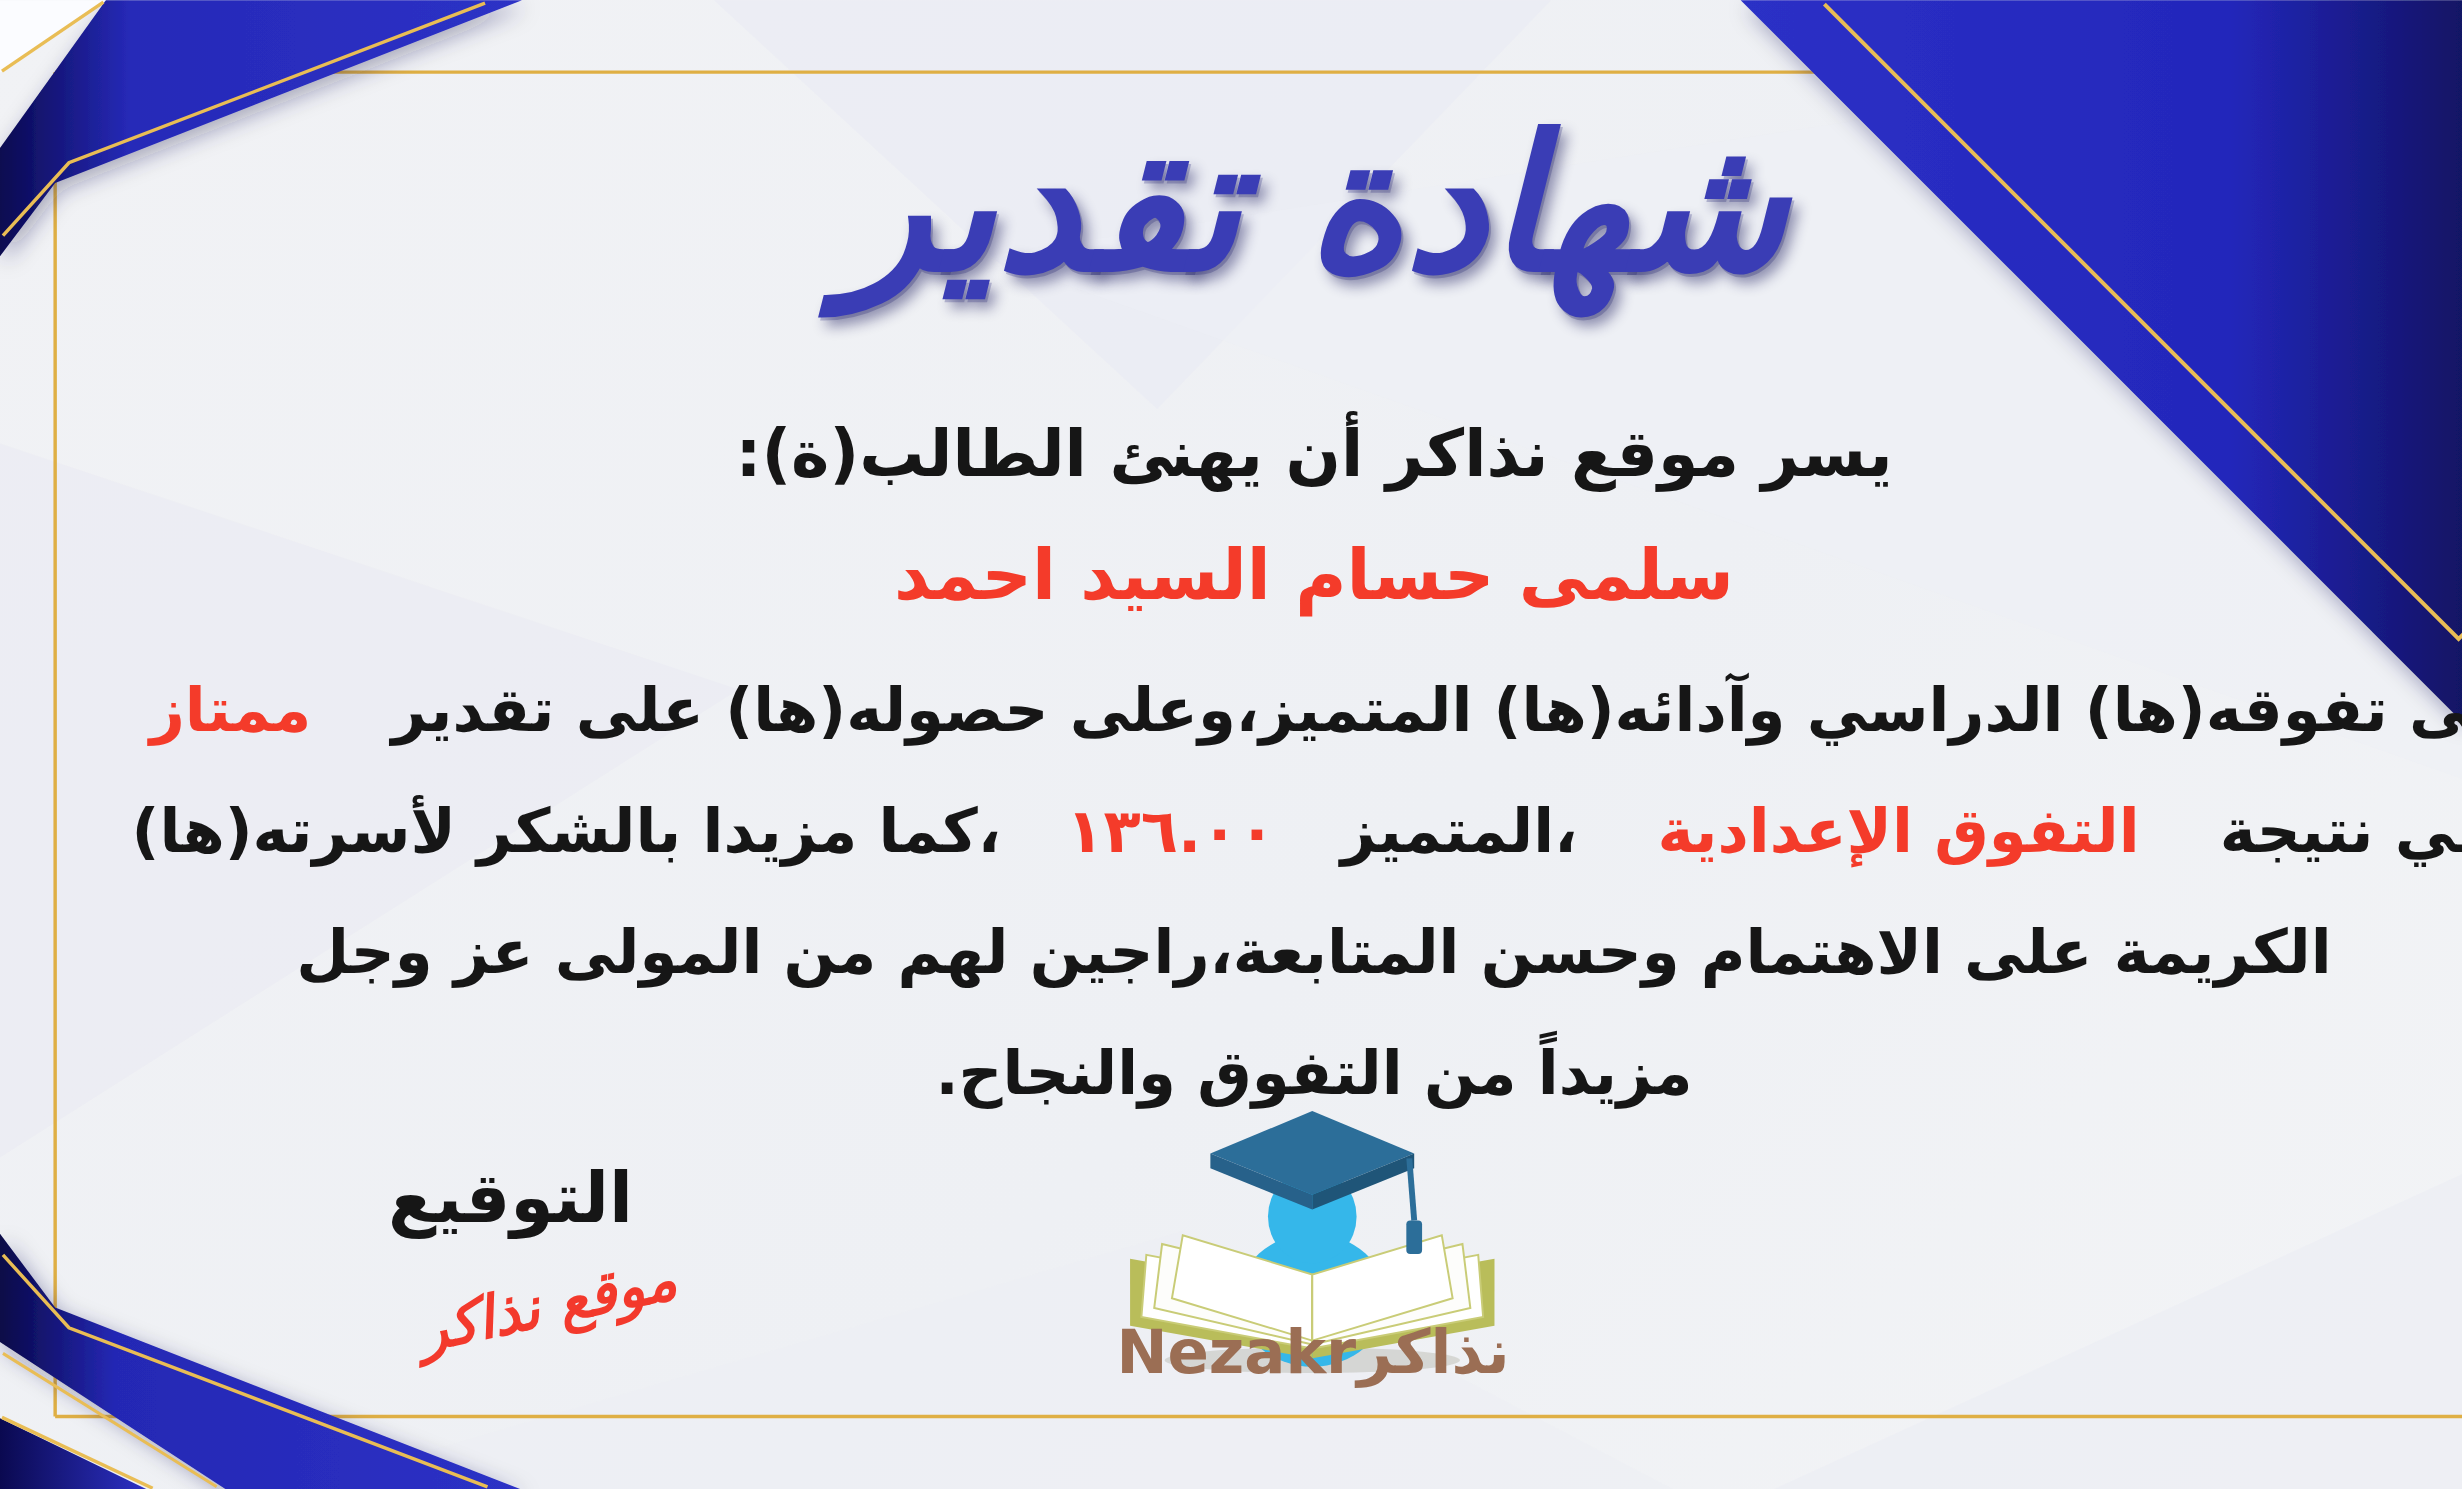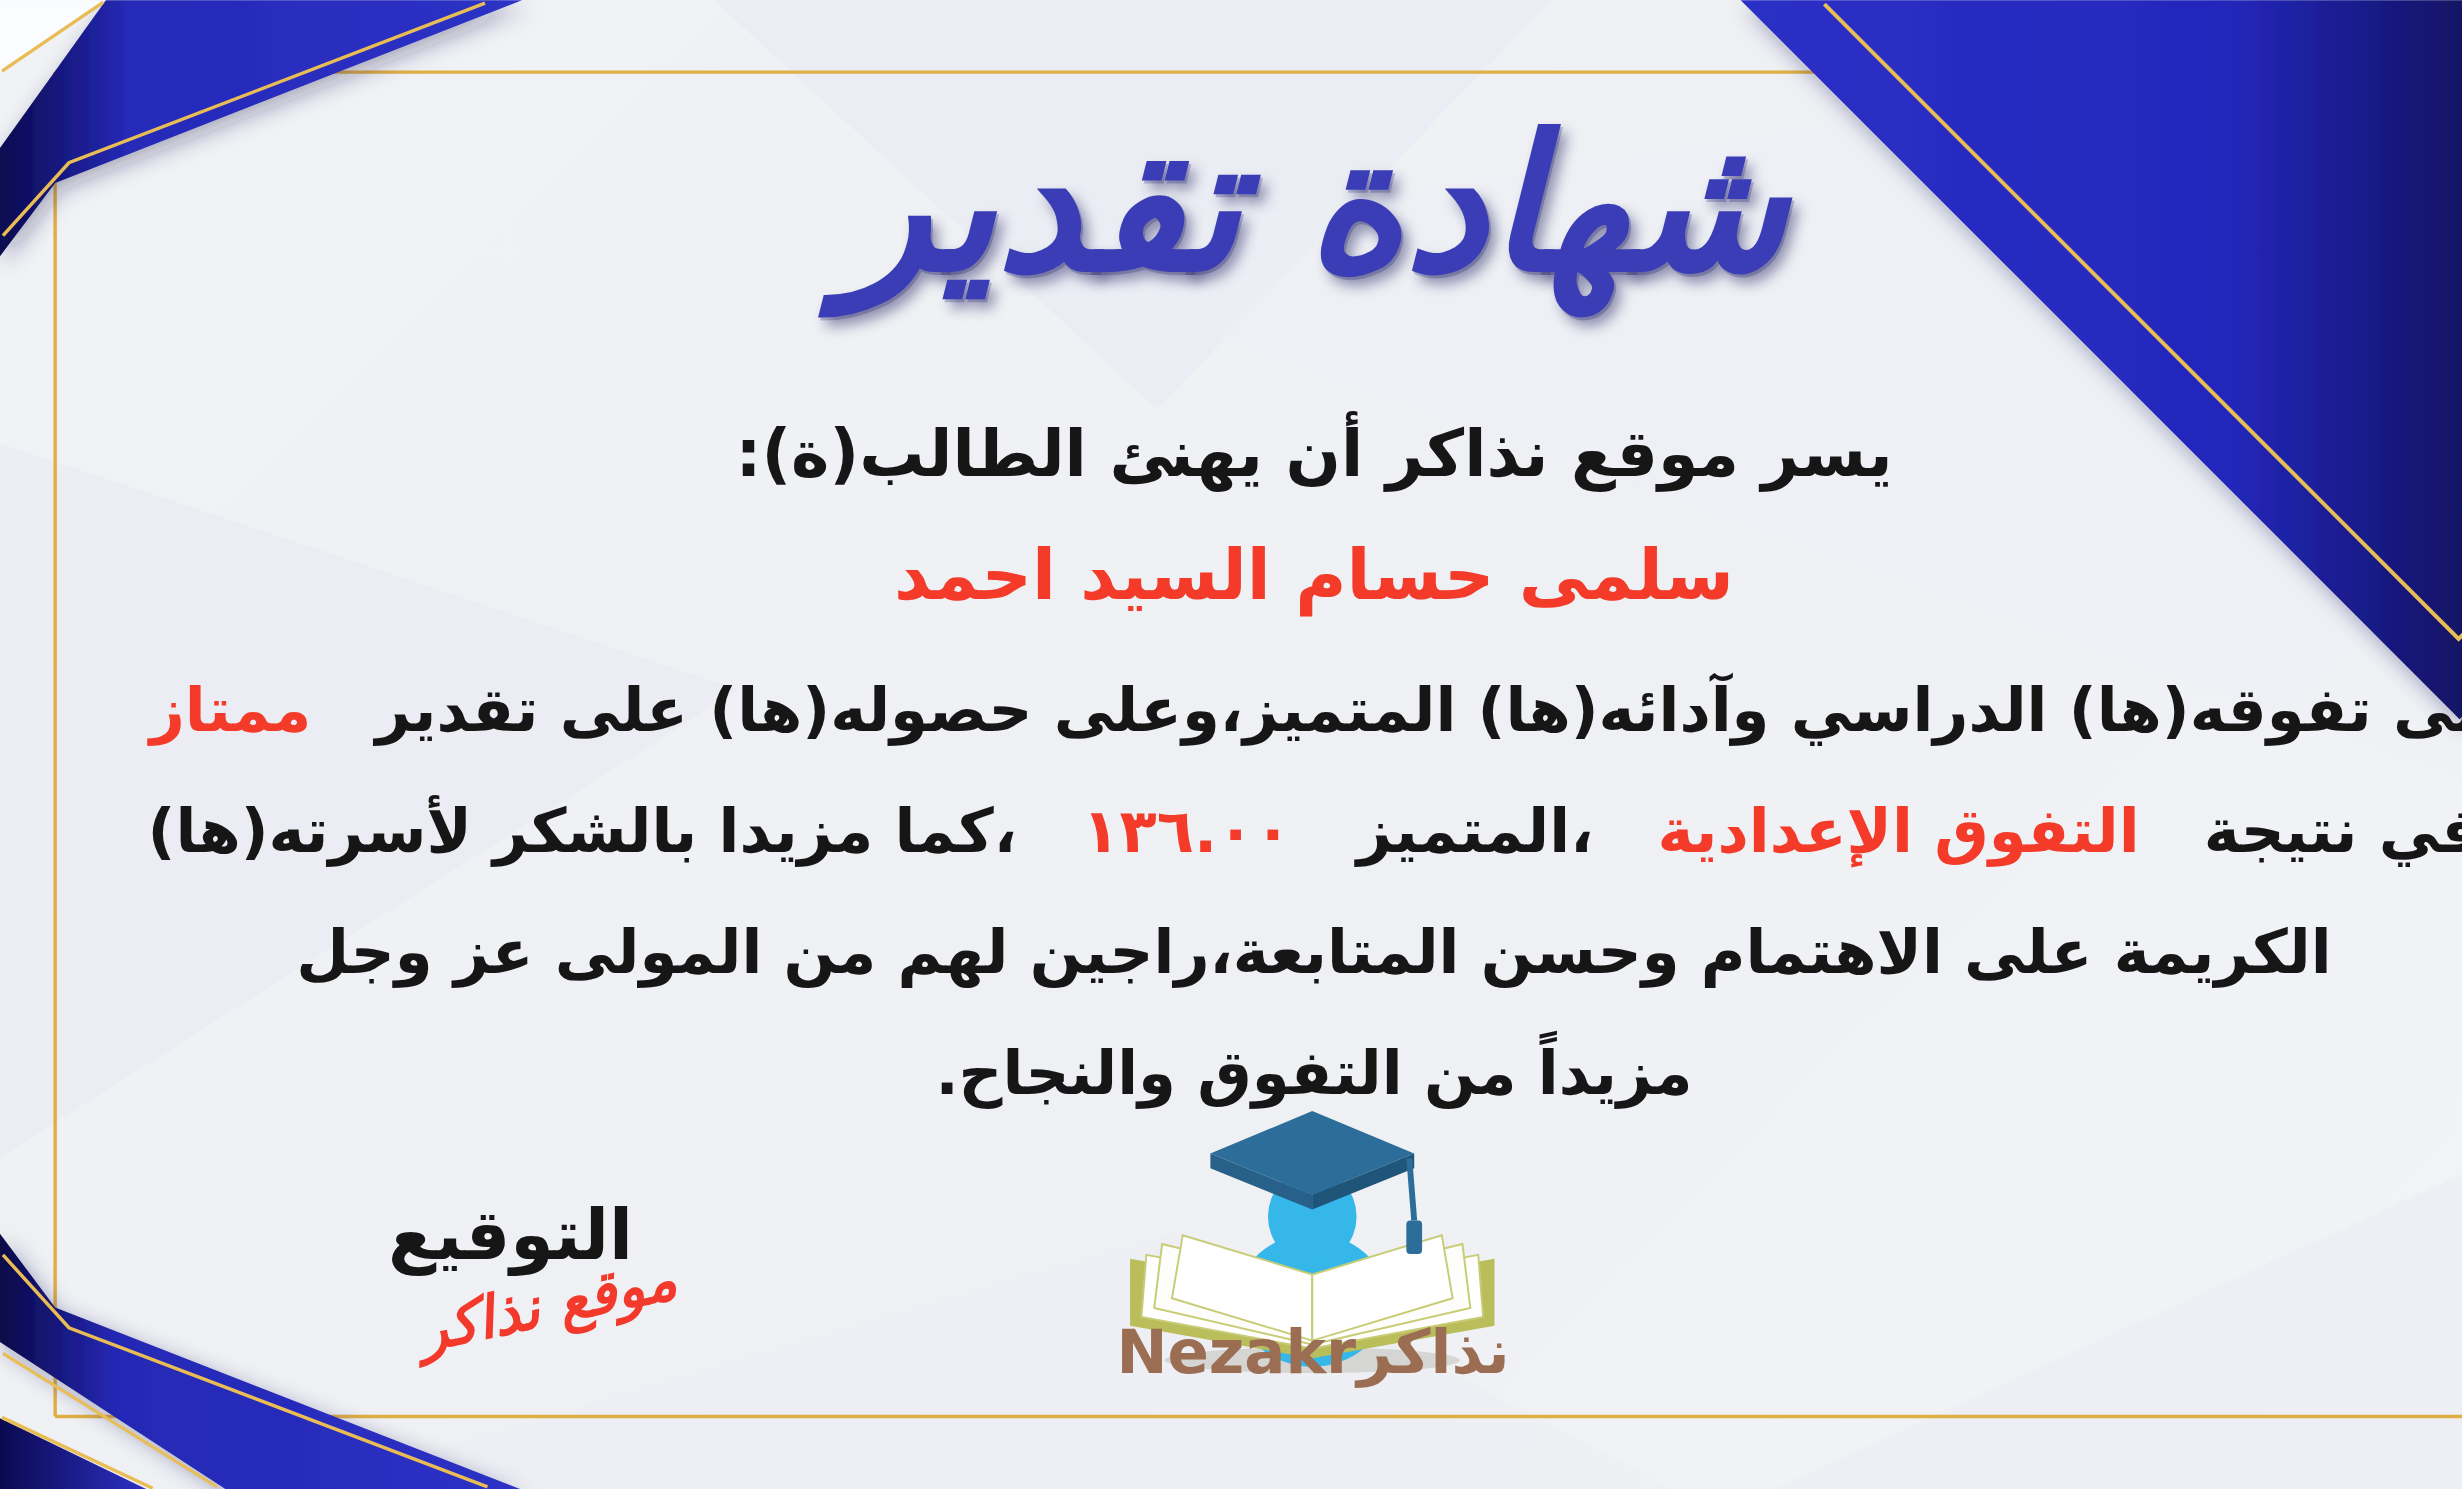--- a/index.html
+++ b/index.html
@@ -27,25 +27,25 @@
   .student{
     top:534px;font-size:70px;font-weight:bold;color:#f43b2a;direction:rtl;white-space:nowrap;
   }
   .paragraph{
     top:649px;left:0;width:100%;direction:rtl;
   }
   .pline{
     font-size:61px;line-height:121px;font-weight:bold;text-align:center;white-space:nowrap;color:#161616;
   }
   .red{color:#f43b2a;}
-  .gapw{margin:0 43px;}
+  .gapw{margin:0 59px;}
   .gaps{margin:0 44px;}
   .sign-label{
     left:416px;top:1157px;width:217px;text-align:center;
-    font-size:70px;font-weight:bold;direction:rtl;margin-top:37px;
+    font-size:70px;font-weight:bold;direction:rtl;
   }
   .sign-script{
     left:404px;top:1271px;width:286px;text-align:center;
     font-size:58px;font-style:italic;font-weight:bold;color:#f3392c;
     transform:rotate(-12deg);direction:rtl;
   }
   .brand{
     left:1111px;top:1316px;width:404px;text-align:center;white-space:nowrap;
     font-size:61px;font-weight:bold;color:#9b6e54;direction:ltr;
   }

